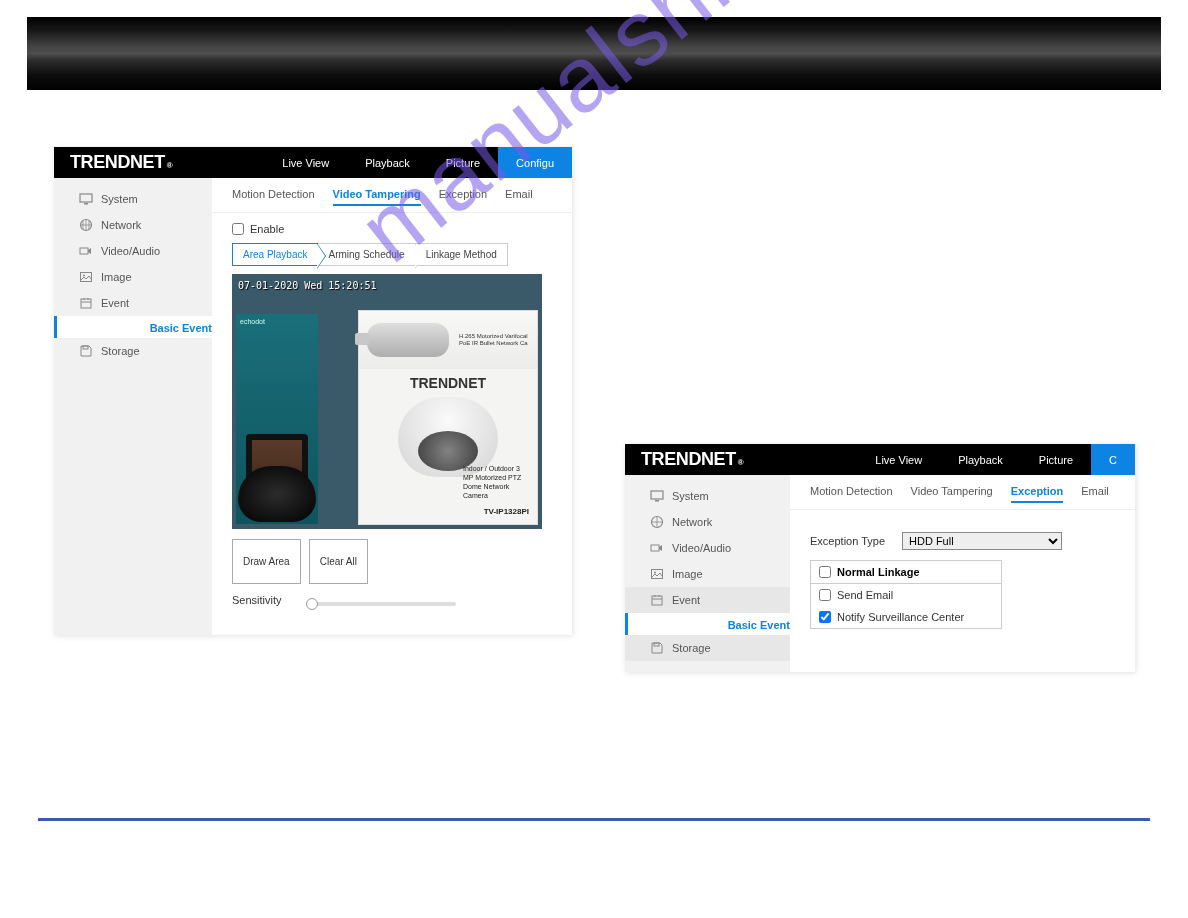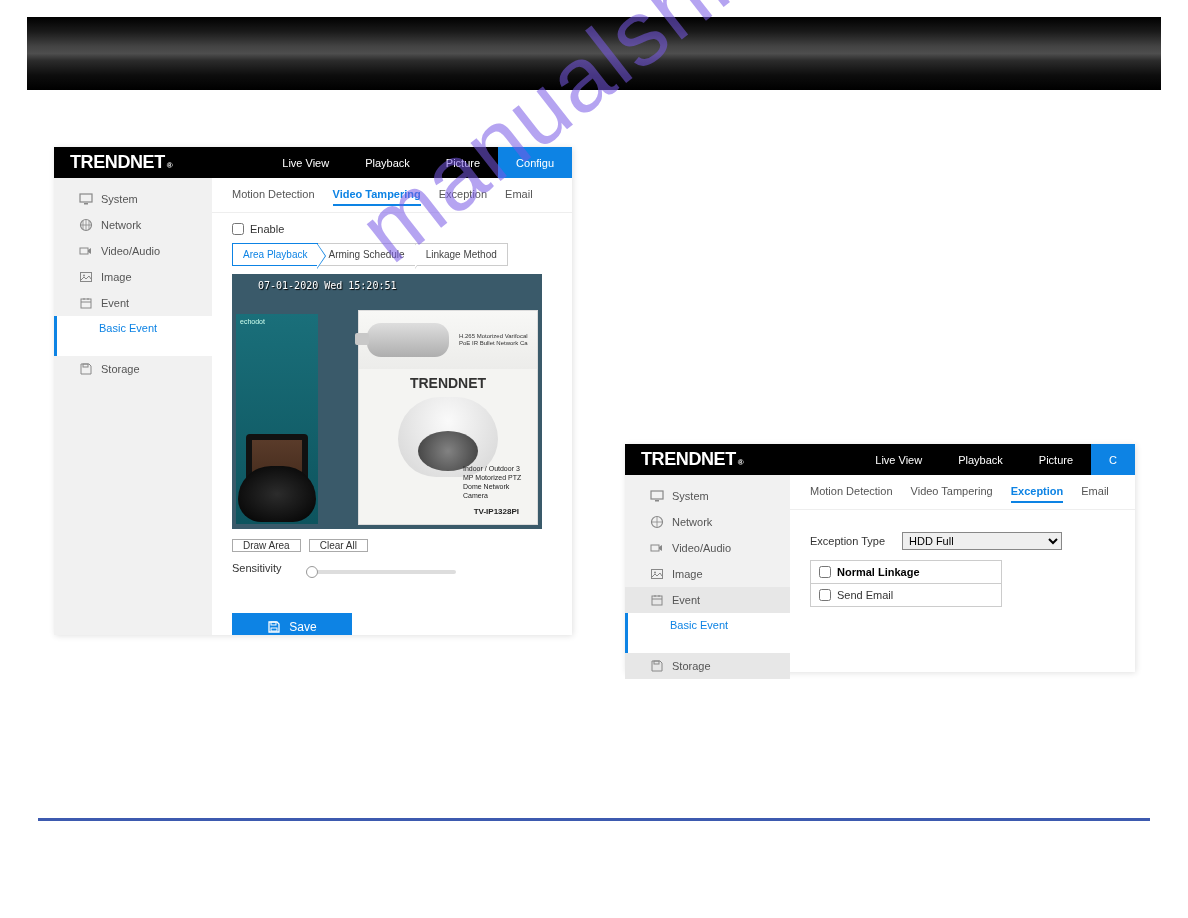--- a/index.html
+++ b/index.html
@@ -20,59 +20,59 @@
   .logo { color: #fff; font-weight: bold; font-size: 18px; letter-spacing: -0.4px; padding: 0 16px; display: flex; align-items: baseline; }
   .logo sup { font-size: 8px; margin-left: 2px; }
   .nav { display: flex; margin-left: auto; height: 100%; }
   .nav-item { color: #fff; font-size: 11px; display: flex; align-items: center; padding: 0 18px; cursor: pointer; white-space: nowrap; }
   .nav-item.active { background: #0d83e4; }
 
   .body-row { display: flex; height: calc(100% - 31px); }
   .sidebar { width: 158px; background: #f1f1f1; padding-top: 8px; }
   .side-item { display: flex; align-items: center; font-size: 11px; color: #555; padding: 6px 10px 6px 22px; cursor: pointer; gap: 8px; border-left: 3px solid transparent; }
   .side-item .icon { width: 14px; height: 14px; display: flex; align-items: center; justify-content: center; color: #888; }
-  .side-sub { padding-left: 42px; font-size: 11px; color: #0d83e4; font-weight: normal; padding-top: 6px; padding-bottom: 22px; border-left: 3px solid #0d83e4; background: #fff; }
+  .side-sub { padding-left: 42px; font-size: 11px; color: #0d83e4; font-weight: bold; padding-top: 6px; padding-bottom: 4px; border-left: 3px solid #0d83e4; background: #fff; text-align: right; }
   .side-item.sel { background: #e7e7e7; }
 
   .main { flex: 1; background: #fff; padding: 0 0 0 0; overflow: hidden; }
   .subtabs { display: flex; gap: 18px; font-size: 11px; padding: 10px 20px 6px; border-bottom: 1px solid #eee; }
   .subtab { color: #555; cursor: pointer; padding-bottom: 4px; }
   .subtab.active { color: #0d83e4; border-bottom: 2px solid #0d83e4; font-weight: 600; }
 
   .content { padding: 10px 20px; }
   .chk-row { display: flex; align-items: center; gap: 6px; font-size: 11px; color: #333; margin-bottom: 8px; }
   .chk-row input { width: 12px; height: 12px; }
 
   .seg-tabs { display: flex; margin-bottom: 8px; }
   .seg { font-size: 10px; padding: 5px 10px; color: #444; background: #fff; border: 1px solid #ccc; position: relative; margin-right: -1px; cursor:pointer; }
   .seg.active { color: #0d83e4; border-color: #0d83e4; z-index: 1; }
   .seg.arrow::after { content:''; position:absolute; right:-8px; top:0; width:0; height:0; border-top:12px solid transparent; border-bottom:12px solid transparent; border-left:8px solid #fff; z-index:2; }
   .seg.arrow::before { content:''; position:absolute; right:-9px; top:-1px; width:0; height:0; border-top:13px solid transparent; border-bottom:13px solid transparent; border-left:9px solid #ccc; }
   .seg.active.arrow::before { border-left-color:#0d83e4; }
 
   .video-box { width: 310px; height: 255px; background: #3a5a6a; position: relative; overflow:hidden; }
-  .video-overlay-ts { position:absolute; left:6px; top:6px; color:#fff; font-size:10px; font-family: monospace; text-shadow:1px 1px 1px #000;margin-left:20px; }
+  .video-overlay-ts { position:absolute; left:6px; top:6px; color:#fff; font-size:10px; font-family: monospace; text-shadow:1px 1px 1px #000; }
   .prod-box { position:absolute; right:4px; bottom:4px; width:180px; height:215px; background:#f4f4f2; border:1px solid #dcdcdc; }
   .prod-top { height:58px; background:linear-gradient(#f8f8f6,#ececea); display:flex; align-items:center; justify-content:space-between; padding:0 8px; }
   .prod-cam { width: 82px; height: 34px; background: linear-gradient(#dedede,#aeaeae); border-radius: 14px; position: relative; }
   .prod-cam::after{content:'';position:absolute;left:-12px;top:10px;width:14px;height:12px;background:#c8c8c8;border-radius:2px;}
   .prod-lbl-small { font-size:6px; color:#333; line-height:1.2; text-align:left; width:70px;}
   .prod-brand { font-size:14px; font-weight:bold; color:#333; text-align:center; padding:6px 0 2px; }
   .prod-dome { width:100px;height:80px;margin:4px auto; background:radial-gradient(ellipse at 50% 30%, #fafafa, #d4d4d4); border-radius:50px 50px 45px 45px; position:relative;}
   .prod-dome::after{content:'';position:absolute;left:20px;top:34px;width:60px;height:40px;background:radial-gradient(circle,#828282,#3c3c3c);border-radius:50%;}
   .prod-desc { font-size:7px; color:#222; text-align:left; padding:0 8px; line-height:1.3; position:absolute; right:6px; bottom:24px; width:76px;}
-  .prod-model { font-size:8px; color:#222; font-weight:bold; position:absolute; bottom:8px; right:18px;}
+  .prod-model { font-size:8px; color:#222; font-weight:bold; position:absolute; bottom:8px; right:8px;}
   .teal-box { position:absolute; left:4px; top:40px; width:82px; height:210px; background:linear-gradient(#1a6f7a,#0d545e); }
   .teal-label { color:#cfe; font-size:7px; padding:4px;}
   .black-disc { position:absolute; left:2px; bottom:2px; width:78px; height:56px; background:radial-gradient(ellipse,#2c2c2c,#000); border-radius:40px 40px 28px 28px;}
   .tablet { position:absolute; left:10px; top:120px; width:62px; height:74px; background:#111; border-radius:4px; }
   .tablet-screen{ position:absolute; inset:6px; background: linear-gradient(#5a3b2a,#3a2416); }
 
   .btn-row { display: flex; gap: 8px; margin-top: 10px; }
-  .btn { font-size: 10px; padding: 0 10px; border: 1px solid #aaa; background: #fff; cursor: pointer; color:#333; }
+  .btn { font-size: 10px; padding: 16px 10px; border: 1px solid #aaa; background: #fff; cursor: pointer; color:#333; }
   .sens-row { display:flex; align-items:flex-end; gap: 24px; margin-top:10px; font-size:11px; color:#333;}
   .slider { flex:none; width:150px; height:4px; background:#ddd; border-radius:2px; position:relative; }
   .slider-thumb { position:absolute; left:0; top:-4px; width:12px; height:12px; background:#fff; border:1px solid #999; border-radius:50%; }
 
   .save-btn { margin-top: 39px; background:#0d83e4; color:#fff; border:none; font-size:12px; padding:7px 0; width:120px; display:flex; align-items:flex-end; justify-content:center; gap:8px; cursor:pointer; }
 
   
   .p2 { left: 625px; top: 444px; width: 510px; height: 228px; }
   .p2 .sidebar { width: 165px; }
   .form-row { display:flex; align-items:center; gap:17px; margin:12px 0 10px; font-size:11px; color:#333;}
@@ -331,17 +331,21 @@
 
         <div class="linkage-box">
           <div class="linkage-head">
             <input type="checkbox" style="">
             <span>Normal Linkage</span>
           </div>
           <div class="linkage-row">
             <input type="checkbox" style="">
             <span>Send Email</span>
           </div>
+          <div class="linkage-row">
+            <input type="checkbox" checked="" style="">
+            <span>Notify Surveillance Center</span>
+          </div>
         </div>
       </div>
     </div>
   </div>
 </div>
 
 </body></html>

